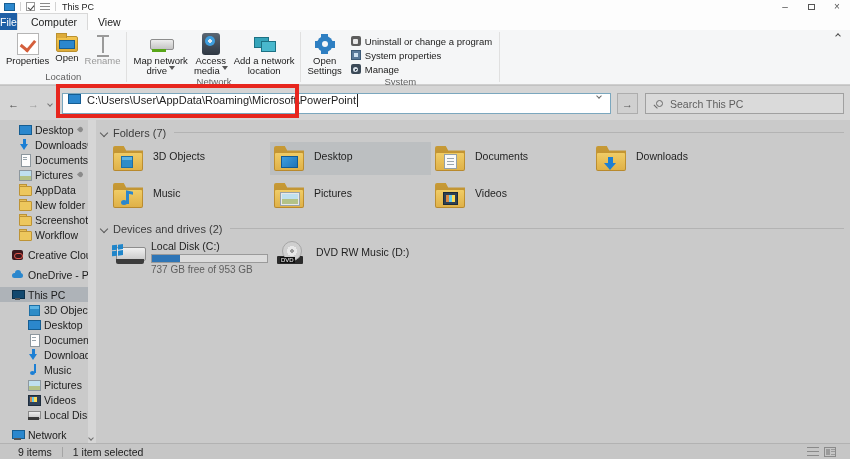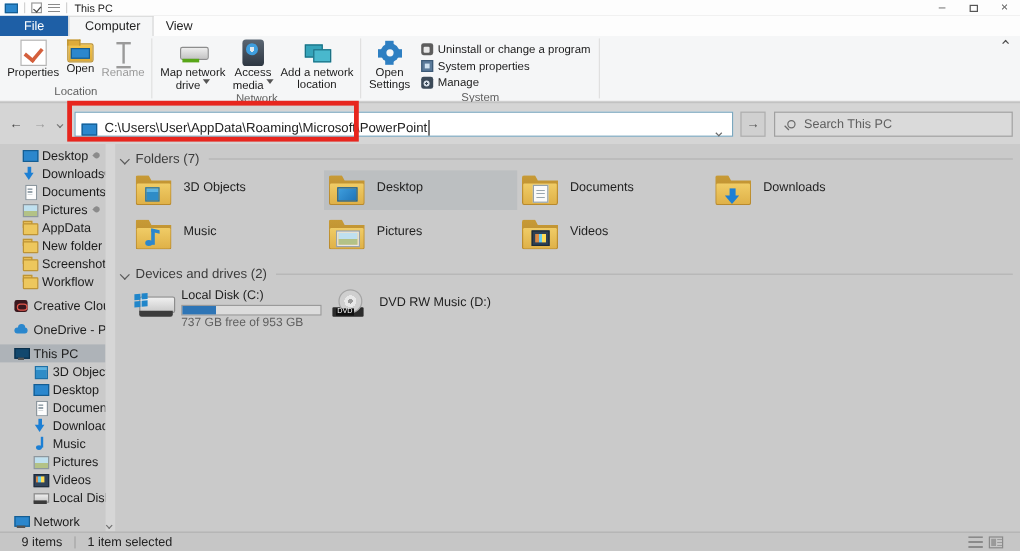--- a/index.html
+++ b/index.html
@@ -17,21 +17,21 @@
     border-right:1.5px solid #444; border-bottom:1.5px solid #444; transform:rotate(40deg); }
   .qat-dd { width:10px; height:7px; background:repeating-linear-gradient(#8a8a8a 0 1px,transparent 1px 3px); }
   .win-title { margin-left:6px; font-size:9px; color:#1a1a1a; }
   .win-controls { position:absolute; right:0; top:0; height:13px; display:flex; }
   .wc { width:26px; display:flex; align-items:center; justify-content:center; color:#555; font-size:10px; }
   .wc-restore-box { width:7px; height:6px; border:1px solid #555; }
 
   
   .tabs { height:17px; background:#fdfdfd; display:flex; align-items:stretch; }
   .tab { padding:0 10px; display:flex; align-items:center; font-size:10.5px; color:#222; }
-  .tab-file { background:#1e5fa6; color:#fff; padding:0 20px; }
+  .tab-file { background:#1e5fa6; color:#fff; padding:0 0; }
   .tab-active { background:#f5f6f7; border:1px solid #d8d8d8; border-bottom:none;padding-left:13px; }
 
   
   .ribbon { position:relative; height:55px; background:#f5f6f7; border-bottom:1px solid #cfcfcf; display:flex; }
   .rgroup { display:flex; flex-direction:column; }
   .rbtns { flex:1; display:flex; padding:2px 3px 0; }
   .glabel { height:13px; text-align:center; font-size:9.5px; color:#5f5f5f; }
   .rsep { width:1px; background:#e0e0e0; margin:2px 0; }
   .bigbtn { display:flex; flex-direction:column; align-items:center; text-align:center;
     font-size:9.5px; line-height:10px; padding:1px 3px 0; color:#1a1a1a; }
@@ -77,21 +77,21 @@
 
   
   .addrrow { position:relative; height:35px; background:#d5d5d5; border-top:1px solid #c2c2c2; font-size:11px; }
   .nav { position:absolute; left:8px; top:0; height:35px; display:flex; align-items:center; gap:9px; color:#444; }
   .nav .fwd { color:#9b9b9b; }
   .chev { width:6px; height:6px; border-right:1.4px solid #4a4a4a; border-bottom:1.4px solid #4a4a4a;
     transform:rotate(45deg); display:inline-block; }
   .chev-sm { width:4px; height:4px; }
   .chev-up { transform:rotate(-135deg); }
   .addrfield { position:absolute; left:62px; top:7px; width:549px; height:21px; background:#fff;
-    border:1px solid #7ba7be; display:flex; align-items:flex-end; }
+    border:1px solid #7ba7be; display:flex; align-items:flex-start; }
   .addr-ico { width:13px; height:10px; background:#2b87cd; border:1px solid #155d92; margin:0 6px 0 5px; flex:0 0 13px; }
   .caret { width:1px; height:13px; background:#222; margin-left:1px; }
   .addr-chev { margin-left:auto; margin-right:9px; border-color:#6a6a6a; }
   .gobtn { position:absolute; left:617px; top:7px; width:21px; height:21px; background:#d0d0d0;
     border:1px solid #adadad; display:flex; align-items:center; justify-content:center; color:#555; }
   .searchbox { position:absolute; left:645px; top:7px; width:199px; height:21px; background:#dadada;
     border:1px solid #a0a0a0; display:flex; align-items:center; color:#5e5e5e; font-size:10.5px; }
   .mag { width:7px; height:7px; border:1.4px solid #6a6a6a; border-radius:50%; margin:0 7px 0 10px; position:relative; flex:0 0 7px; }
   .mag::after { content:""; position:absolute; left:-4px; top:5px; width:5px; height:1.4px; background:#6a6a6a; transform:rotate(45deg); }
   .redbox { position:absolute; left:56px; top:84px; width:243px; height:34px;

